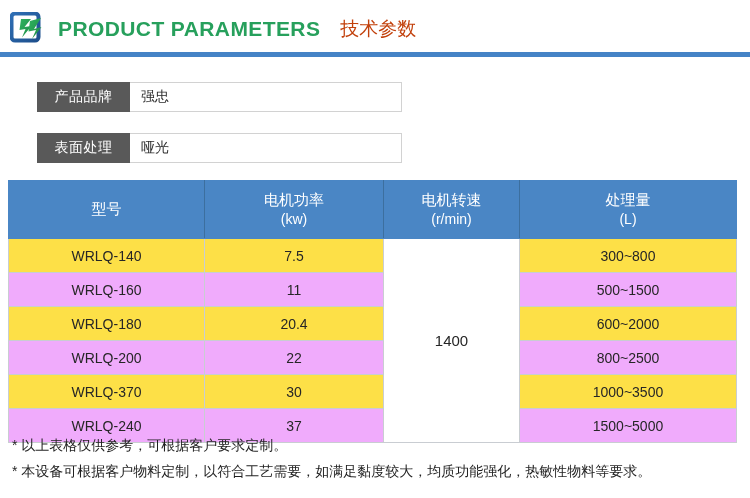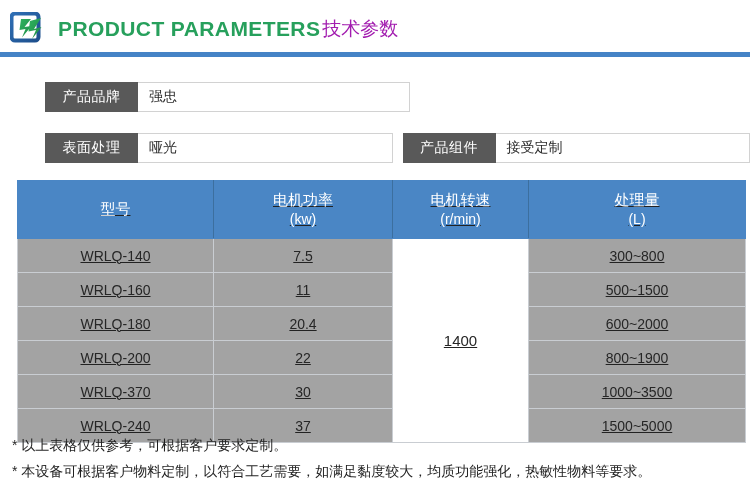--- a/index.html
+++ b/index.html
@@ -42,22 +42,22 @@
   .logo-icon svg { display: block; }
   .title-en {
     font-size: 21px;
     letter-spacing: 0.4px;
     font-weight: bold;
     color: #27a05c;
     white-space: nowrap;
   }
   .title-cn {
     font-size: 19px;
-    color: #a21caf;
-    margin-left: 2px;
+    color: #c2410c;
+    margin-left: 20px;
     white-space: nowrap;
   }
   .header-rule {
     position: absolute;
     left: 0;
     top: 52px;
     width: 750px;
     height: 5px;
     background: #4583c6;
   }
@@ -72,21 +72,21 @@
   .param-row {
     display: flex;
     height: 30px;
     margin-bottom: 21px;
   }
   .param-cell {
     display: flex;
     height: 30px;
   }
   .param-cell.left {
-    margin-left: 10px;
+    margin-left: 2px;
     width: 365px;
     padding-left: 35px;
   }
   .param-cell.right {
     margin-left: 10px;
     width: 365px;
   }
   .param-key {
     width: 93px;
     flex: 0 0 93px;
@@ -107,26 +107,25 @@
     display: flex;
     align-items: center;
     padding-left: 11px;
     box-sizing: border-box;
     color: #2b2b2b;
   }
 
   
   .spec-table {
     position: absolute;
-    left: 17px;
+    left: 8px;
     top: 180px;
     width: 728px;
     border-collapse: collapse;
     table-layout: fixed;
-    text-decoration: underline;
   }
   .spec-table th,
   .spec-table td {
     border: 1px solid #c9cdd2;
     text-align: center;
     font-size: 14px;
     color: #262626;
   }
   .spec-table thead th {
     background: #4a86c5;
@@ -139,22 +138,22 @@
     border-right-color: #3c6f9f;
   }
   .spec-table thead th:last-child { border-right-color: #4a86c5; }
   .spec-table thead th .unit {
     display: block;
     font-size: 14px;
   }
   .spec-table tbody td {
     height: 31px;
   }
-  .spec-table tbody tr.odd td { background: #a3a3a3; }
-  .spec-table tbody tr.even td { background: #a3a3a3; }
+  .spec-table tbody tr.odd td { background: #fde047; }
+  .spec-table tbody tr.even td { background: #f0abfc; }
   .spec-table tbody td.rpm {
     background: #ffffff !important;
     font-size: 15px;
     text-align: center;
   }
   .col-model  { width: 196px; }
   .col-power  { width: 179px; }
   .col-rpm    { width: 136px; }
   .col-cap    { width: 217px; }
 
@@ -207,24 +206,20 @@
       <div class="param-key">产品品牌</div>
       <div class="param-val">强忠</div>
     </div>
   </div>
 
   <div class="param-row">
     <div class="param-cell left">
       <div class="param-key">表面处理</div>
       <div class="param-val">哑光</div>
     </div>
-    <div class="param-cell right">
-      <div class="param-key">产品组件</div>
-      <div class="param-val">接受定制</div>
-    </div>
   </div>
 
 </div>
 
 <table class="spec-table">
   <colgroup>
     <col class="col-model">
       <col class="col-power">
       <col class="col-rpm">
       <col class="col-cap">
@@ -261,21 +256,21 @@
       <td>500~1500</td>
     </tr>
     <tr class="odd">
       <td>WRLQ-180</td>
       <td>20.4</td>
       <td>600~2000</td>
     </tr>
     <tr class="even">
       <td>WRLQ-200</td>
       <td>22</td>
-      <td>800~1900</td>
+      <td>800~2500</td>
     </tr>
     <tr class="odd">
       <td>WRLQ-370</td>
       <td>30</td>
       <td>1000~3500</td>
     </tr>
     <tr class="even">
       <td>WRLQ-240</td>
       <td>37</td>
       <td>1500~5000</td>

